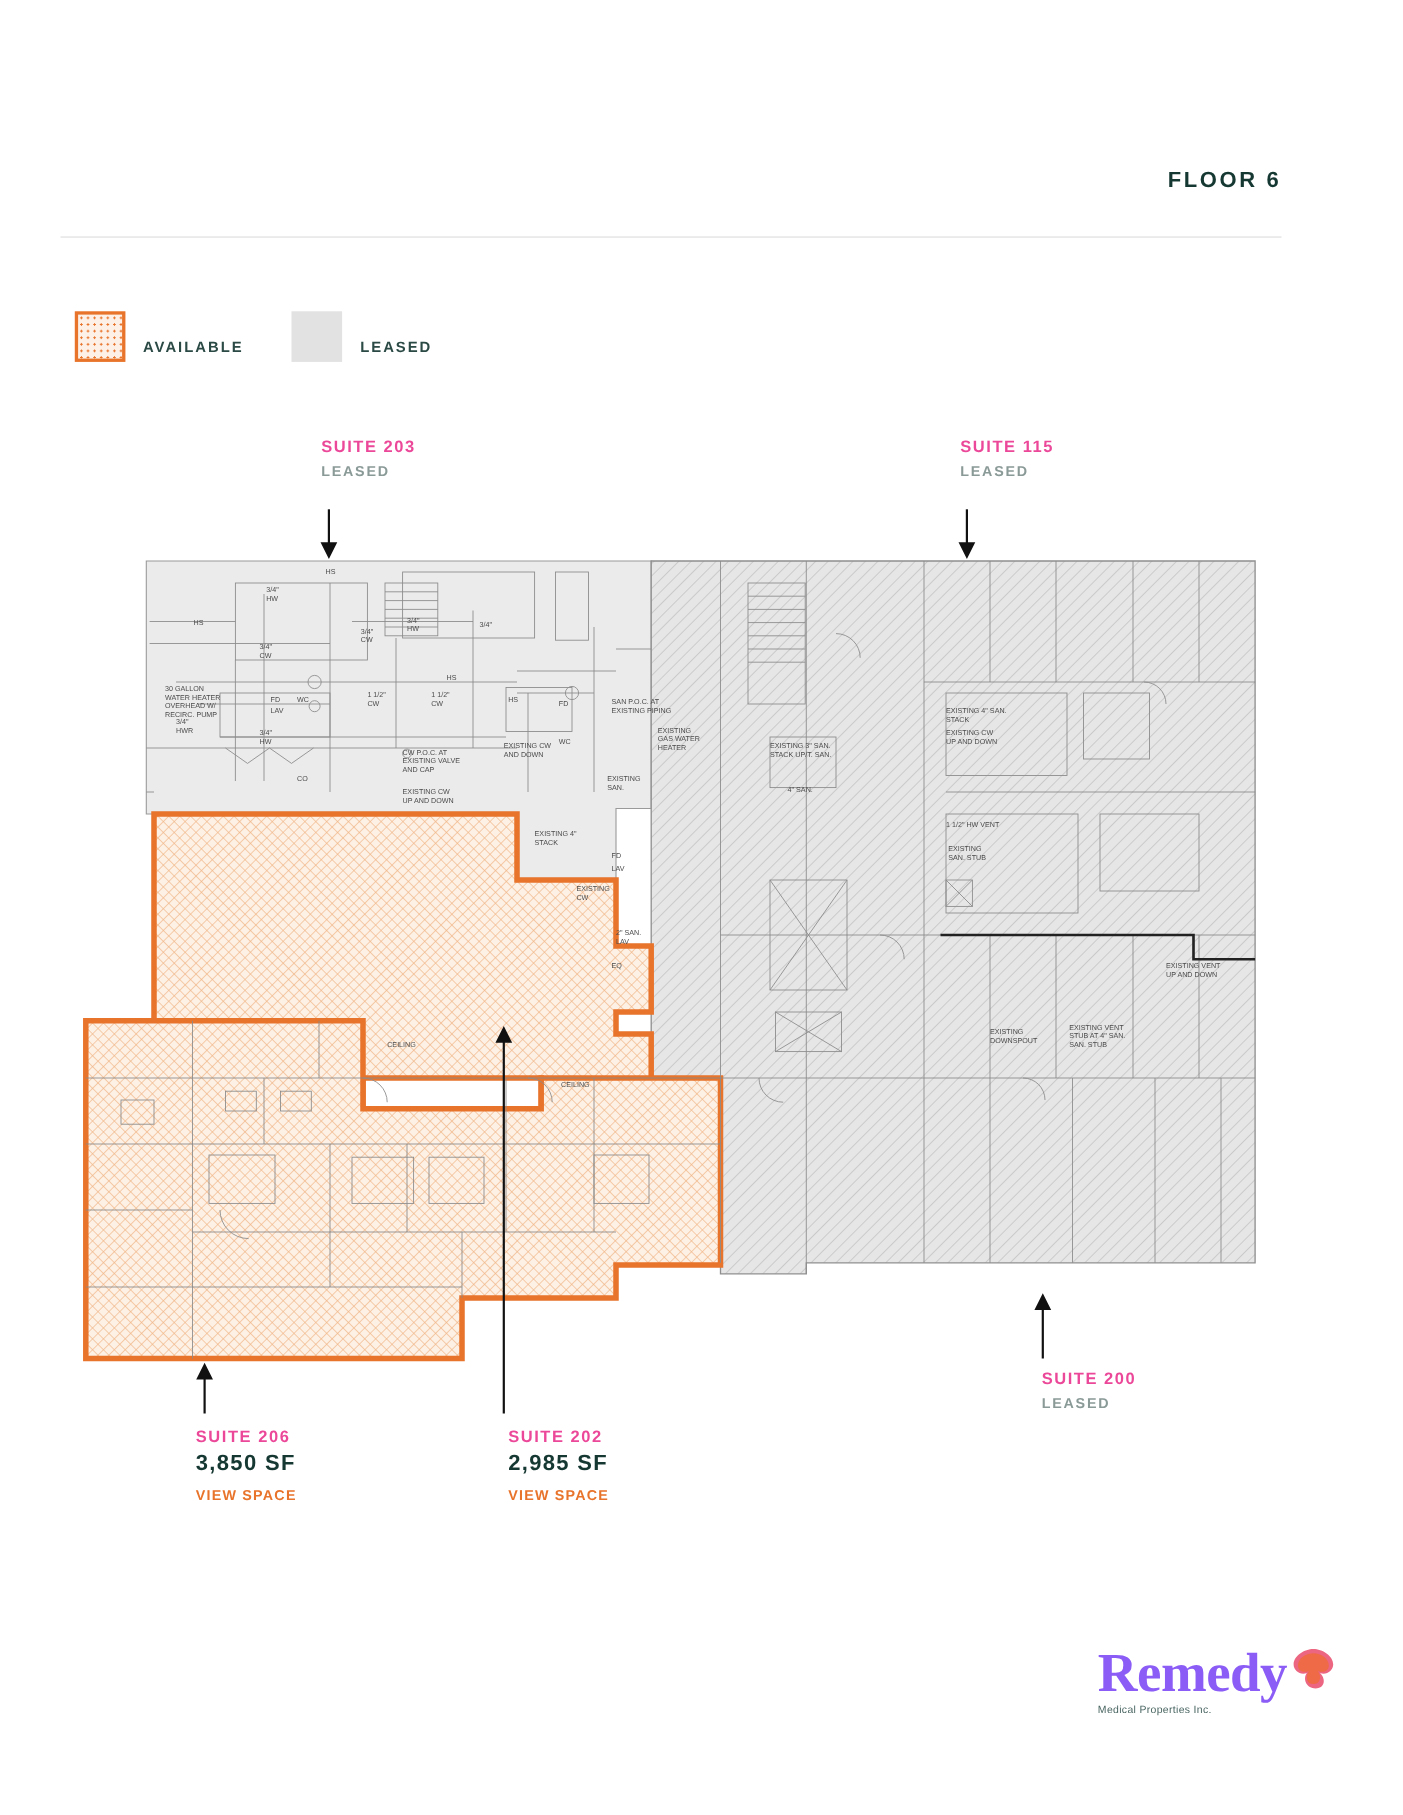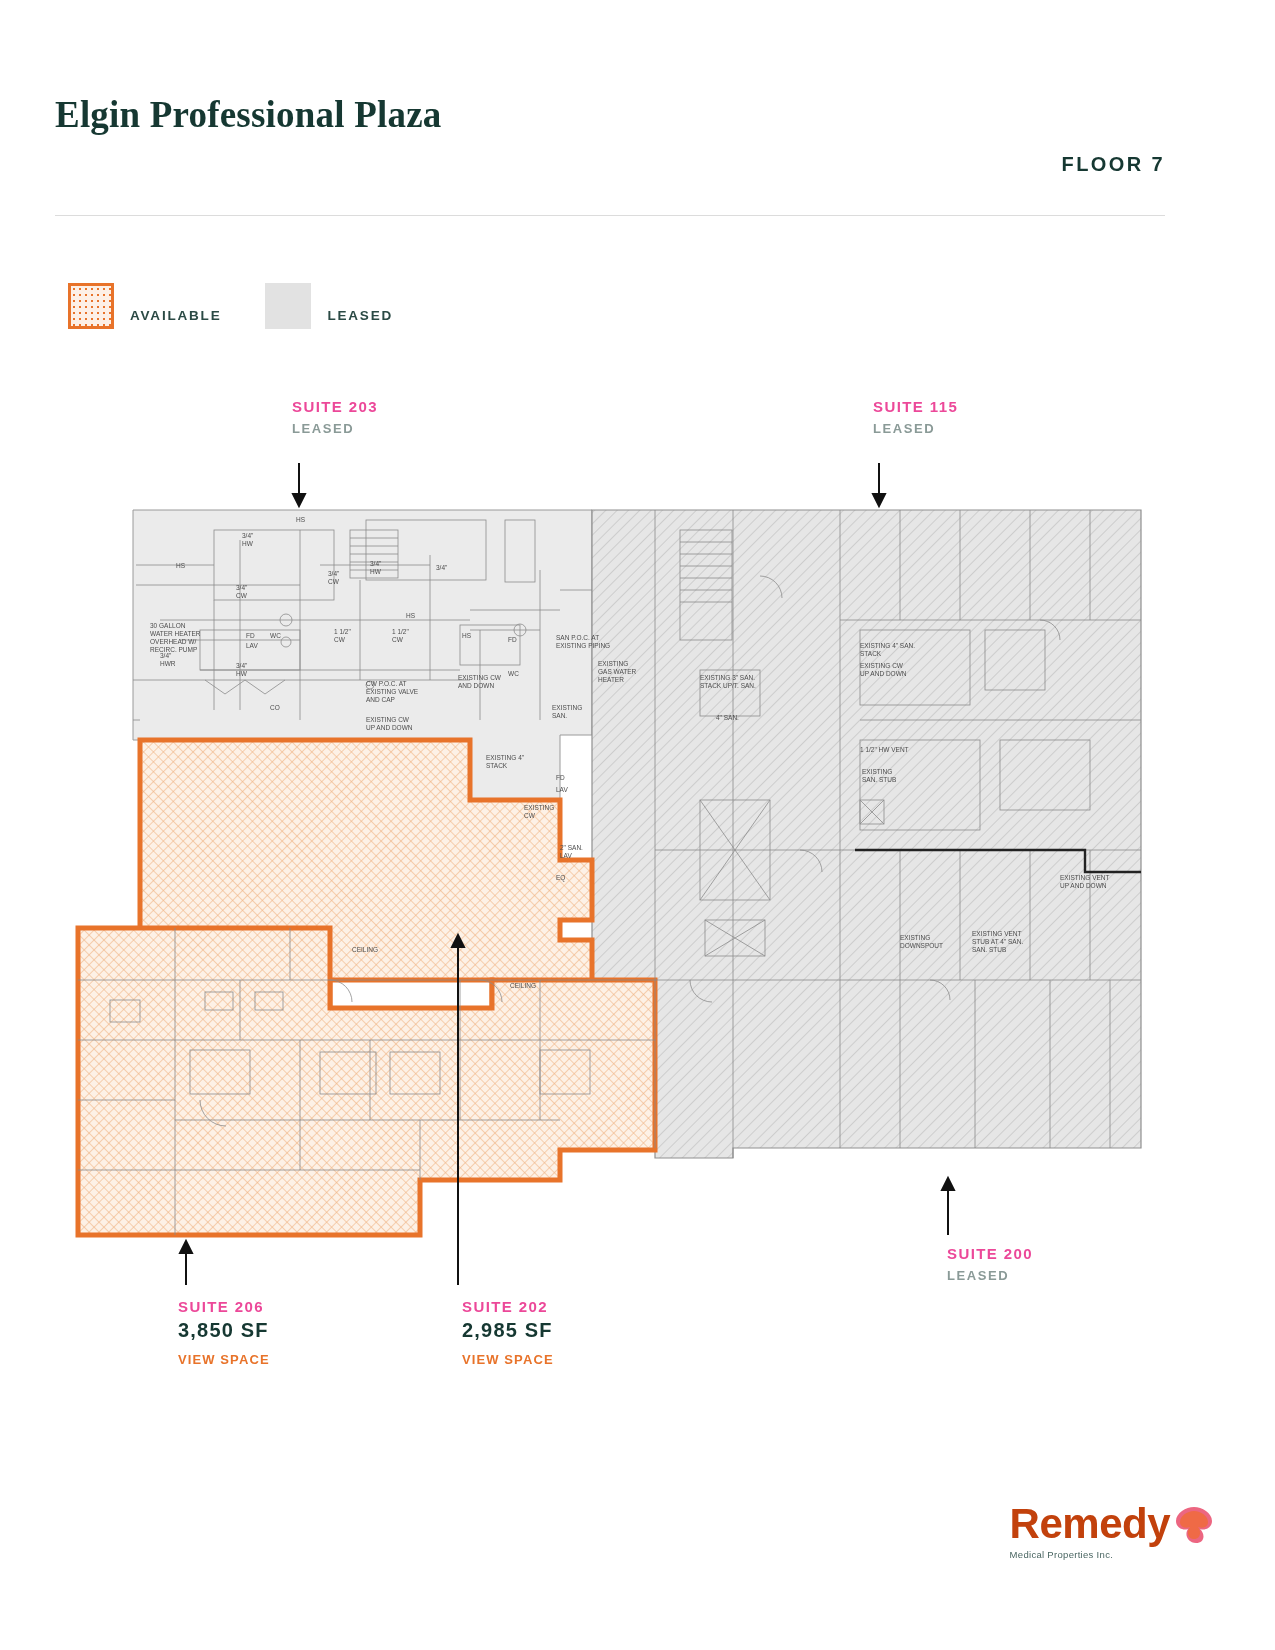--- a/index.html
+++ b/index.html
@@ -140,24 +140,24 @@
   #callout-202 { left: 450px; top: 1298px; margin-left: 12px; }
 
   
   .logo {
     position: absolute;
     right: 105px;
     bottom: 90px;
     text-align: left;
   }
   .logo-word {
-    font-family: Liberation Sans, sans-serif;
-    font-size: 42px;
-    font-weight: bold;
-    color: #c2410c;
+    font-family: Liberation Serif, serif;
+    font-size: 50px;
+    font-weight: bold;
+    color: #8b5cf6;
     letter-spacing: -0.5px;
     line-height: 1;
     display: inline-block;
   }
   .logo-sub {
     font-size: 9.5px;
     color: #4a6662;
     letter-spacing: 0.3px;
     margin-top: 4px;
     text-align: left;
@@ -167,22 +167,21 @@
     right: -46px;
     top: 2px;
     width: 44px;
     height: 40px;
   }
 </style>
 </head>
 <body>
 
 <div class="header">
-  <h1 class="title">Elgin Professional Plaza</h1>
-  <div class="floor-label">FLOOR 7</div>
+  <div class="floor-label">FLOOR 6</div>
 </div>
 <div class="rule"></div>
 
 <div class="legend">
   <div class="swatch swatch-available"></div>
   <div class="legend-text">AVAILABLE</div>
   <div class="swatch swatch-leased"></div>
   <div class="legend-text">LEASED</div>
 </div>
 

